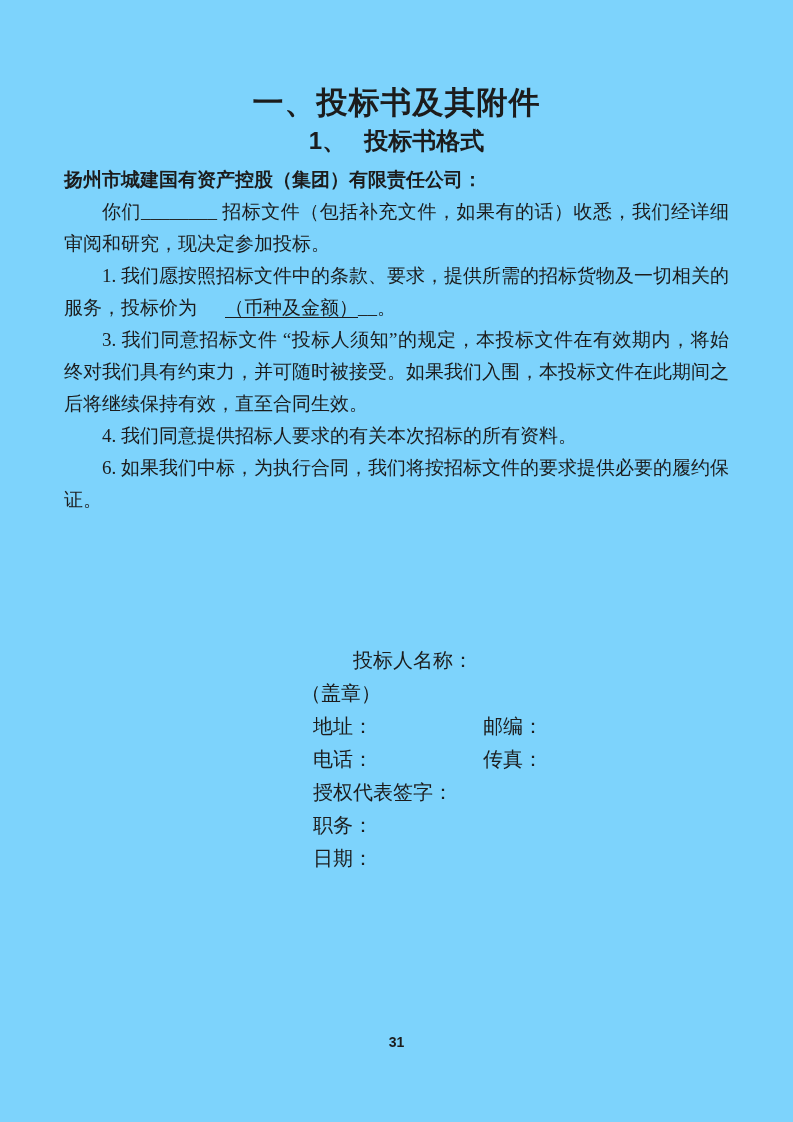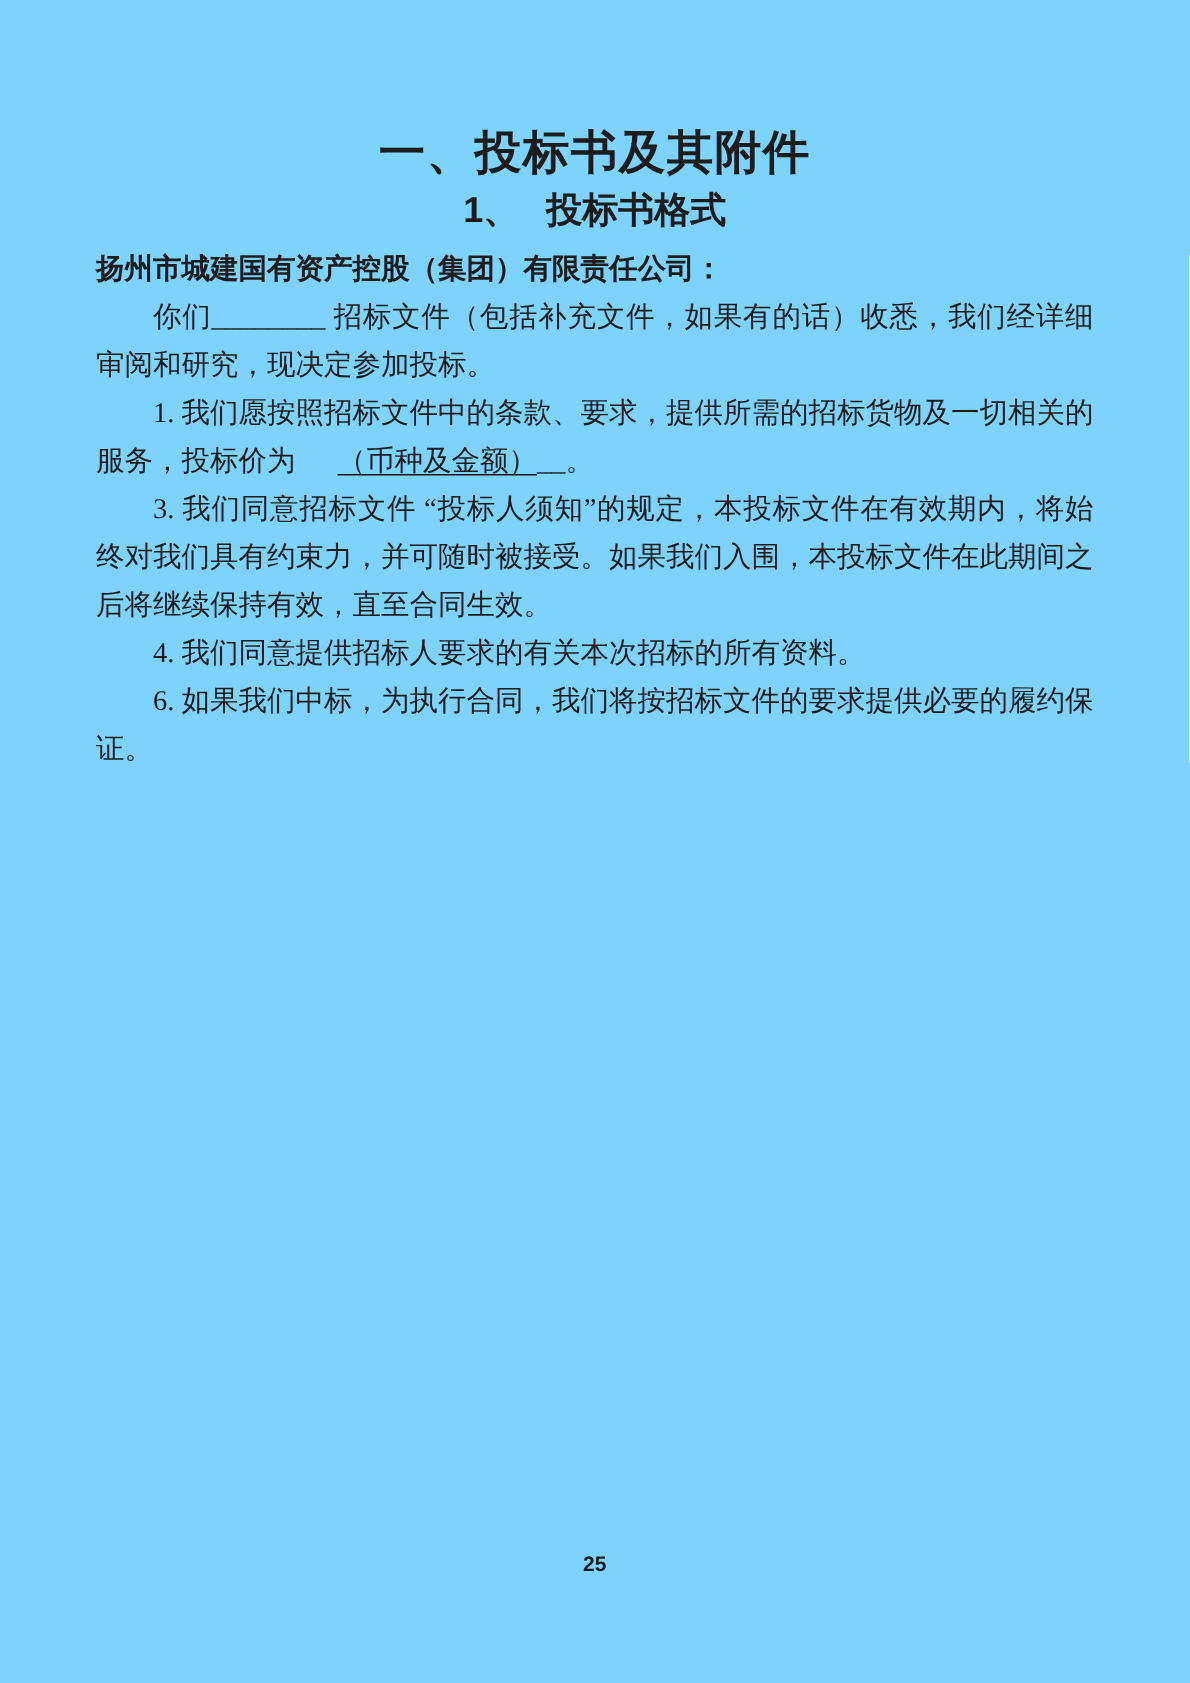--- a/index.html
+++ b/index.html
@@ -112,16 +112,29 @@
 
     <p class="indent">3. 我们同意招标文件 “投标人须知”的规定，本投标文件在有效期内，将始终对我们具有约束力，并可随时被接受。如果我们入围，本投标文件在此期间之后将继续保持有效，直至合同生效。</p>
 
     <p class="indent">4. 我们同意提供招标人要求的有关本次招标的所有资料。</p>
 
 
     <p class="indent">6. 如果我们中标，为执行合同，我们将按招标文件的要求提供必要的履约保证。</p>
 
   </div>
 
+  <div class="sig-block">
+    <p class="sig-row sig-indent">投标人名称：</p>
+    <p class="sig-row sig-seal">（盖章）</p>
+    <p class="sig-row">
+      <span class="sig-cell-left">地址：</span><span>邮编：</span>
+    </p>
+    <p class="sig-row">
+      <span class="sig-cell-left">电话：</span><span>传真：</span>
+    </p>
+    <p class="sig-row">授权代表签字：</p>
+    <p class="sig-row">职务：</p>
+    <p class="sig-row">日期：</p>
+  </div>
 
-  <div class="page-number">25</div>
+  <div class="page-number">31</div>
 
 </div>
 
 </body></html>

